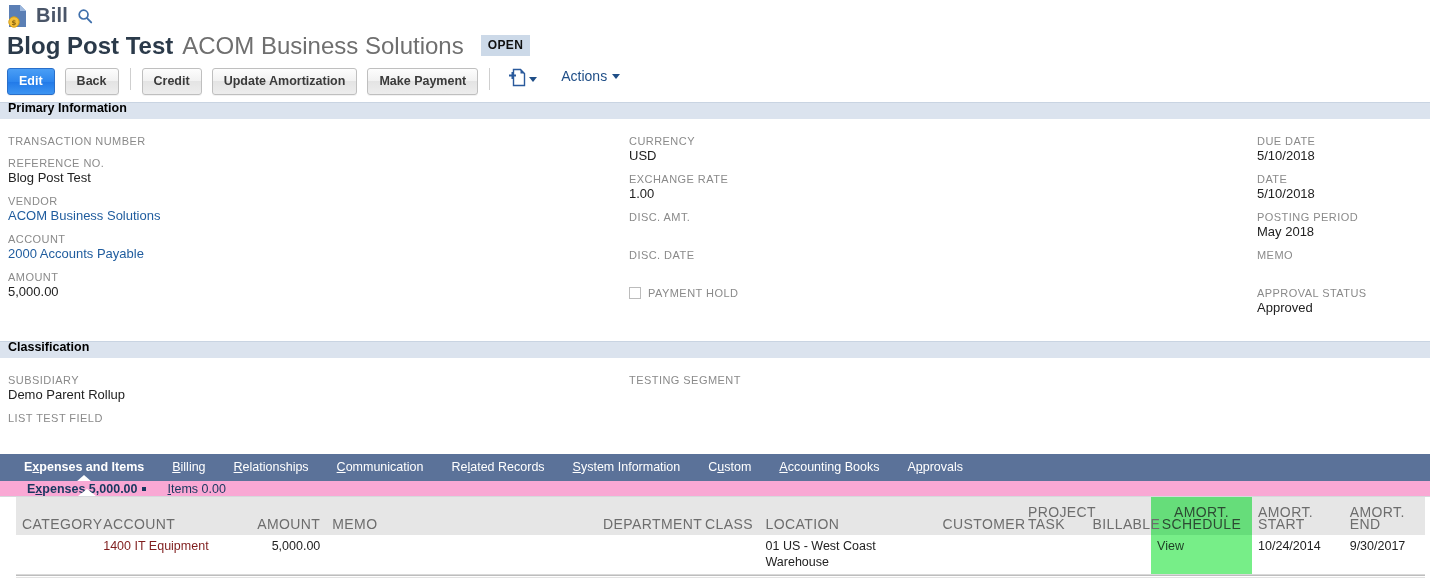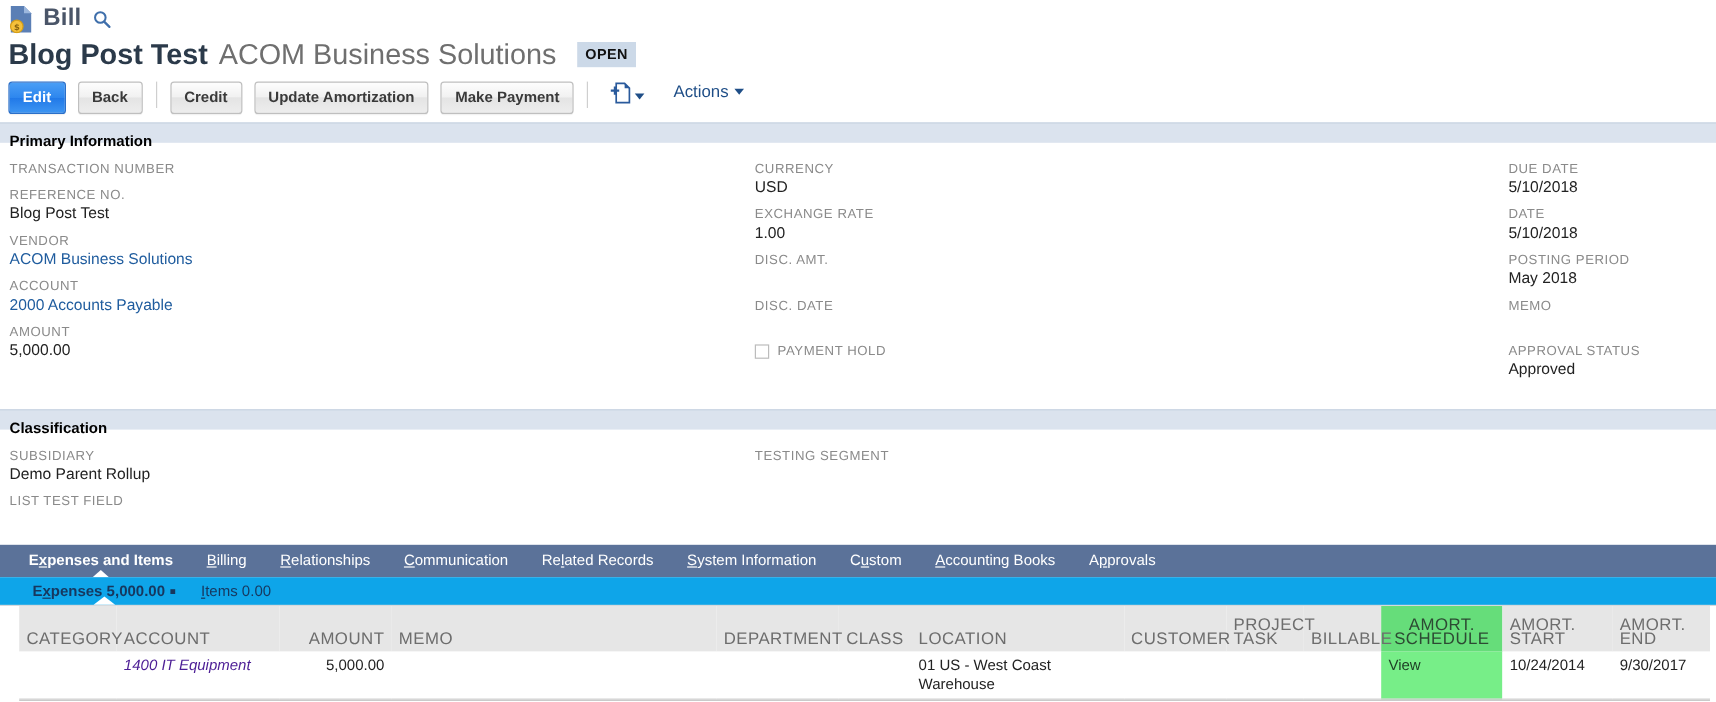--- a/index.html
+++ b/index.html
@@ -48,21 +48,21 @@
     background: linear-gradient(to bottom,#4a9ef5 0%, #2d86ee 50%, #2179e8 51%, #3d95f2 100%);
   }
   .btn-sep { width:1px; height:22px; background:#cfcfcf; margin:0 1px; }
   .icon-btn { display:flex; align-items:center; gap:3px; cursor:pointer; margin-left:7px;}
   .caret { width:0;height:0;border-left:4px solid transparent;border-right:4px solid transparent;border-top:5px solid #1f4e87; display:inline-block; }
   .actions-link { font-size:14px; color:#1f4e87; font-weight:normal; margin-left:14px; cursor:pointer; display:flex; align-items:center; gap:5px;}
 
   
   .section-head {
     background:#dbe3ee; color:#2f568; font-size:12.5px; font-weight:bold;
-    padding:10px 0 3px 8px; height:17px; line-height:11px; margin-top:4px;
+    padding:0 0 3px 8px; height:17px; line-height:11px; margin-top:4px;
     border-top:1px solid #c9d4e2;
   }
 
   
   .fields { position:relative;margin-top:16px; }
   .col { position:absolute; top:0; }
   .col-a { left:8px;   width:600px; }
   .col-b { left:629px; width:600px; }
   .col-c { left:1257px;width:175px; }
   .field { margin-bottom:9px; }
@@ -86,21 +86,21 @@
   .tab u { text-decoration:underline; }
   .tab.active { font-weight:bold; }
   .tab-arrow {
     position:absolute; bottom:-1px; width:0;height:0;
     border-left:8px solid transparent;border-right:8px solid transparent;
     border-bottom:7px solid #ffffff;
   }
 
   
   .subtabbar {
-    background:#0ea5e9; height:24px; display:flex; align-items:center;
+    background:#f9a8d4; height:16px; display:flex; align-items:center;
     padding-left:16px; gap:0; position:relative; border-bottom:1px solid #d6d9dc;
   }
   .subtab { font-size:12.5px; color:#17375e; padding:0 11px; line-height:24px; cursor:pointer; white-space:nowrap; }
   .subtab.active { font-weight:bold; color:#17375e; }
   .subtab u { text-decoration:underline; }
   .subtab .sq { display:inline-block;width:4px;height:4px;background:#17375e;margin-left:4px;vertical-align:2px; }
   .subtab-arrow {
     position:absolute; bottom:0; width:0;height:0;
     border-left:9px solid transparent;border-right:9px solid transparent;
     border-bottom:7px solid #ffffff;
@@ -115,21 +115,21 @@
     padding:5px 6px 5px 6px; text-align:left; height:38px; line-height:12px;
     border:none;
   }
   table.lines thead th.num { text-align:right; }
   table.lines thead th.hl { background:#66dd7a; color:#2d4a33; text-align:center; }
   table.lines tbody td {
     background:#ffffff; font-size:12.5px; color:#222; padding:3px 6px 4px 6px;
     vertical-align:top; line-height:16px; border-bottom:1px solid #d9d9d9;
   }
   table.lines tbody td.num { text-align:right; }
-  table.lines tbody td.link { color:#4c1d95; cursor:pointer;font-style:italic; }
+  table.lines tbody td.link { color:#7f1d1d; cursor:pointer; }
   table.lines tbody td.hl { background:#77ee88; color:#1d3d24; }
   .table-bottom-rule { border-top:1px solid #bdbdbd; border-bottom:1px solid #e2e2e2; height:3px; margin:0 5px 0 16px;}
 </style>
 </head>
 <body>
 
 <div class="page">
 
   <div class="rec-type-row">
     <span>

